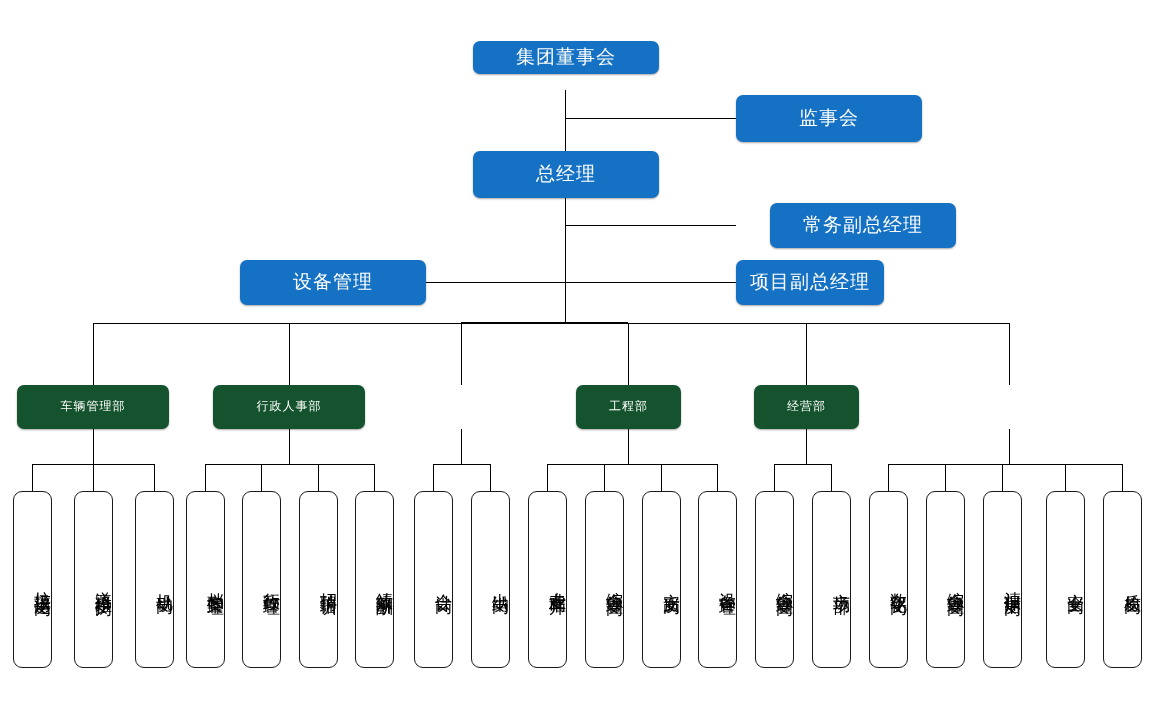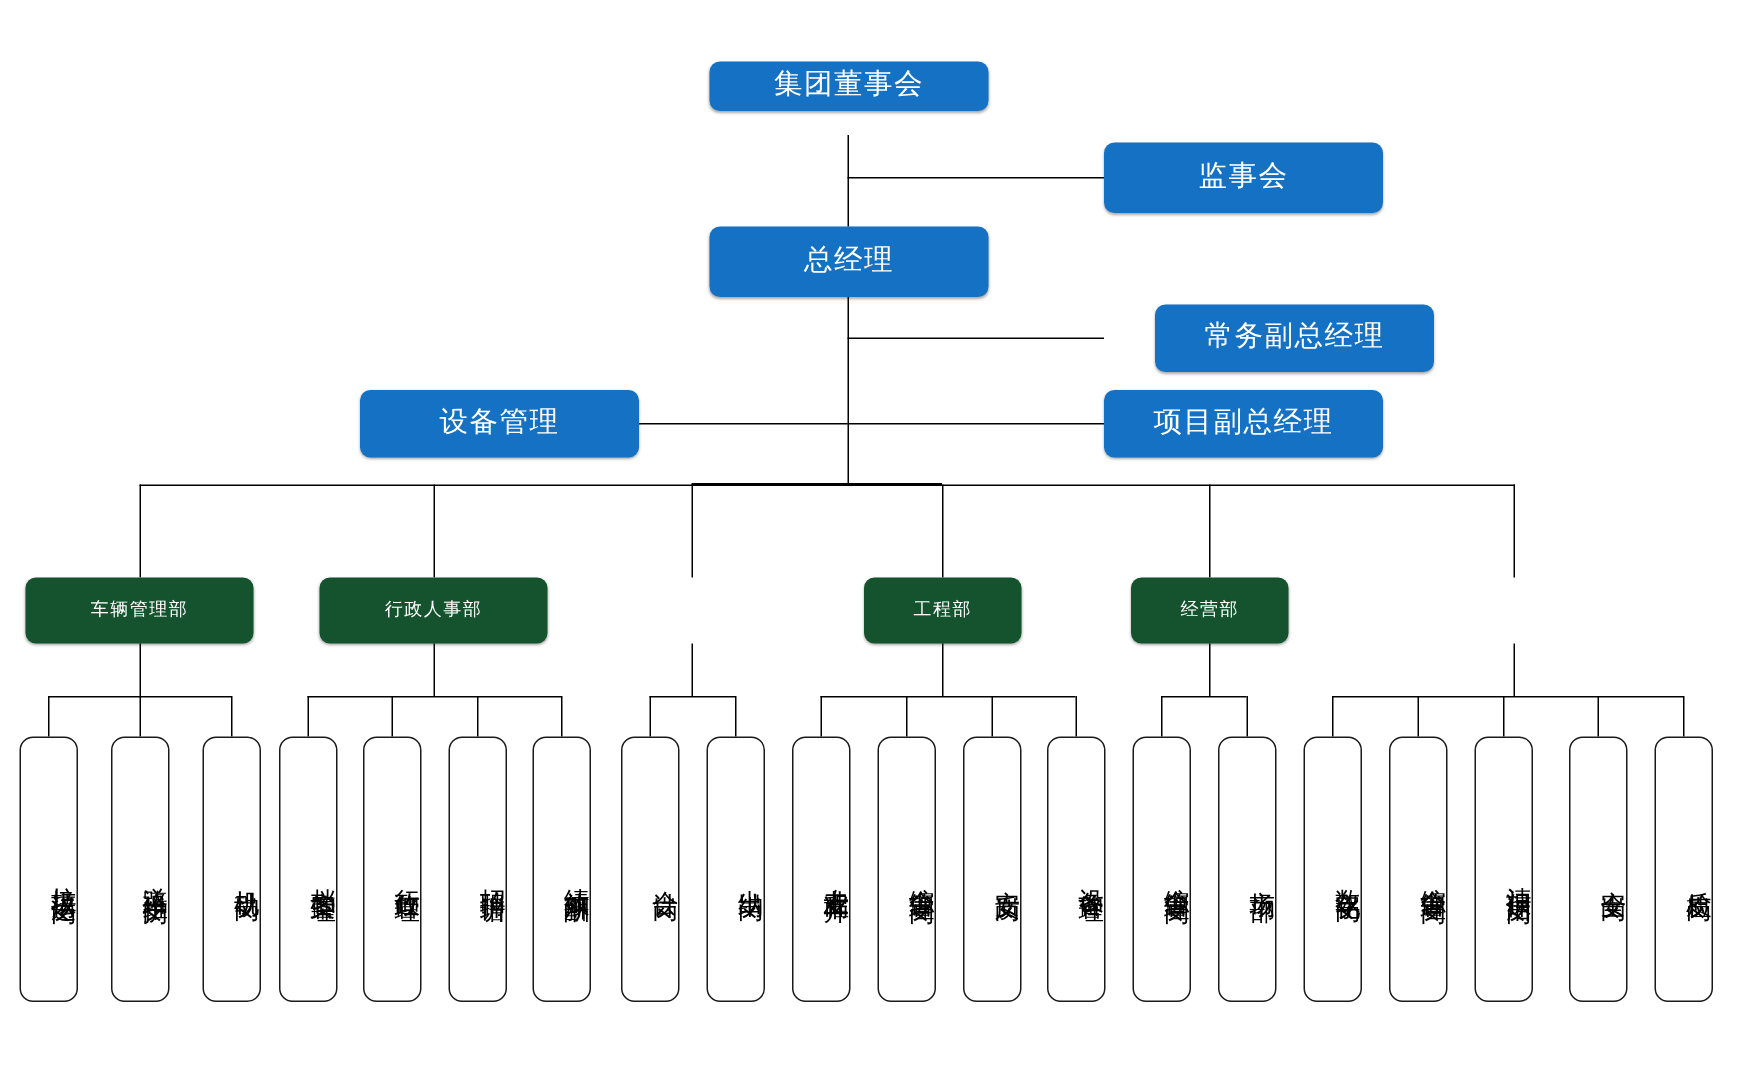--- a/index.html
+++ b/index.html
@@ -79,21 +79,21 @@
   </div>
 
   <div class="node blue" style="left:473px; top:151px; width:186px; height:47px;">
     <span>总经理</span>
   </div>
 
   <div class="node blue" style="left:736px; top:203px; width:186px; height:45px;margin-left:34px;">
     <span>常务副总经理</span>
   </div>
 
-  <div class="node blue" style="left:736px; top:260px; width:186px; height:45px;align-items:center;">
+  <div class="node blue" style="left:736px; top:260px; width:148px; height:45px;align-items:center;">
     <span>项目副总经理</span>
   </div>
 
   <div class="node blue" style="left:240px; top:260px; width:186px; height:45px;">
     <span>设备管理</span>
   </div>
 
   <div class="ln ln-v" style="left:565px; top:90px; height:61px;"></div>
 
   <div class="ln ln-h" style="left:565px; top:118px; width:171px;"></div>

